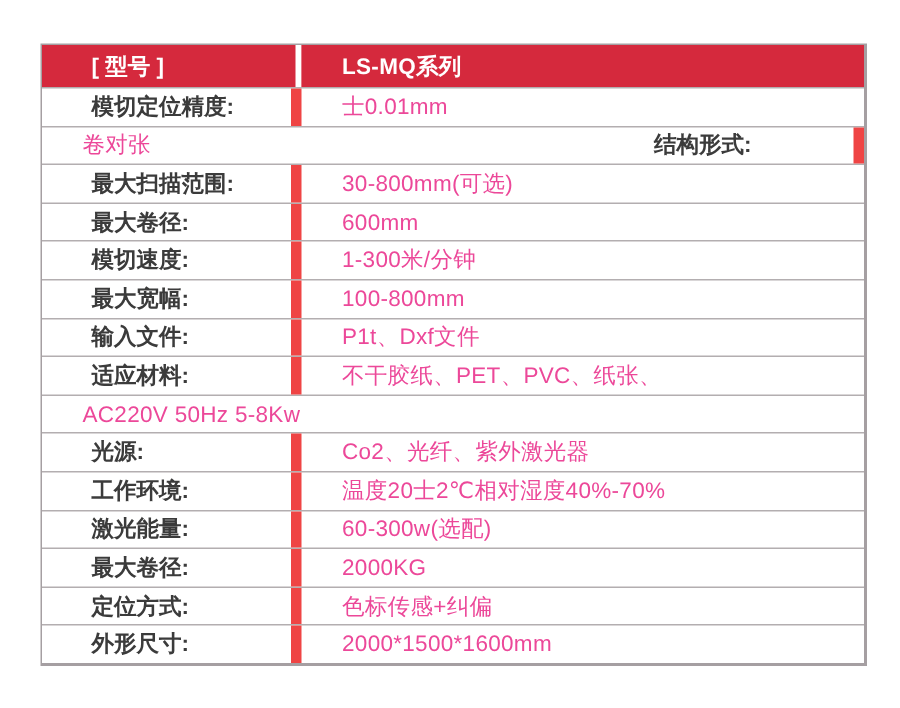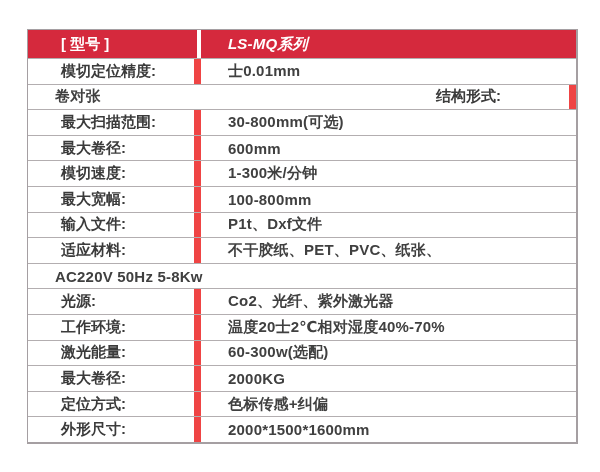--- a/index.html
+++ b/index.html
@@ -32,38 +32,37 @@
     padding-left: 33px;
     border-right: 7px solid #ef4444;
     font-size: 15px;
     font-weight: 700;
     color: #3b3b3b;
   }
   .cell.value {
     flex: 1 1 auto;
     padding-left: 27px;
     font-size: 15px;
-    font-weight: 700;
-    color: #404040;
+    font-weight: 400;
+    color: #ec4899;
     letter-spacing: 0.2px;
   }
 
   .row.header .cell.label {
     background: #d5293d;
     border-right: 4px solid #ffffff;
     color: #ffffff;
     font-weight: 700;
     font-size: 15px;
   }
   .row.header .cell.value {
     background: #d5293d;
     color: #ffffff;
     font-weight: 700;
     font-size: 15px;
-    font-style: italic;
   }
 </style>
 </head>
 <body>
 
 <div class="page">
   <div class="spec-table">
     <div class="row header">
       <div class="cell label">[ 型号 ]</div>
       <div class="cell value">LS-MQ系列</div>

